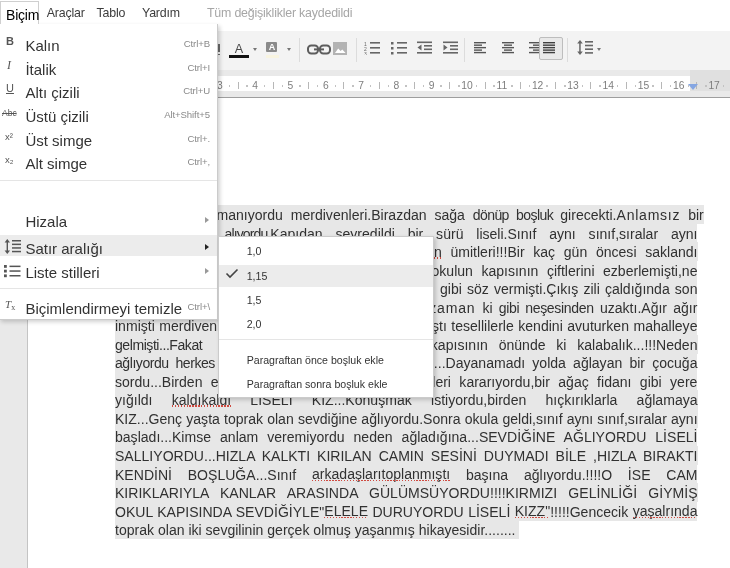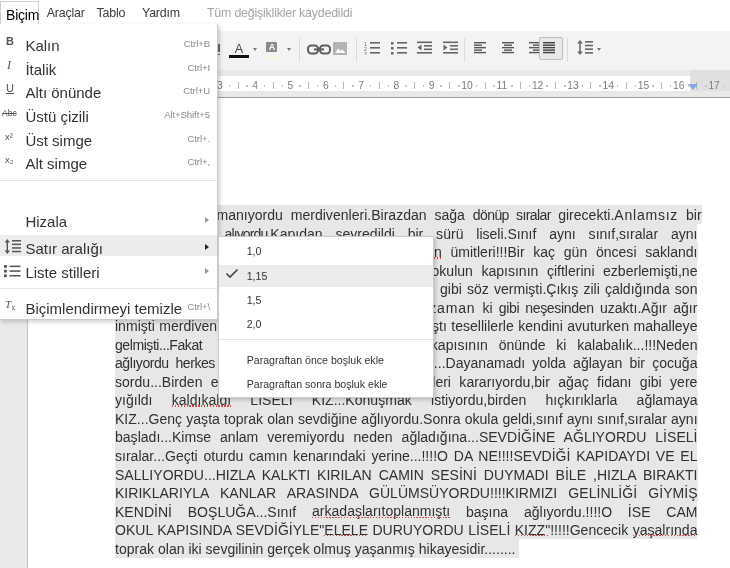--- a/index.html
+++ b/index.html
@@ -129,37 +129,36 @@
 <div class="rtickdot" style="left:652.2px"></div>
 <div class="rtickmid" style="left:661.0px"></div>
 <div class="rtickdot" style="left:669.9px"></div>
 <div class="rtickdot" style="left:687.5px"></div>
 <div class="rtickmid" style="left:696.4px"></div>
 <div class="rtickdot" style="left:705.2px"></div>
 <div class="rtickdot" style="left:722.8px"></div>
   <div id="bluemarker"></div>
 
   <div id="doc">
-<div class="ln" style="word-spacing:3.94px"><span class="sel">Hiç sevmiyo çkmanıyordu merdivenleri.Birazdan sağa <span style="letter-spacing:-0.6px">dönüp sıralar </span>girecekti.<span style="letter-spacing:0.75px">Anlamsız</span> bir</span></div>
+<div class="ln" style="word-spacing:3.94px"><span class="sel">Hiç sevmiyo çkmanıyordu merdivenleri.Birazdan sağa <span style="letter-spacing:-0.6px">dönüp boşluk </span>girecekti.<span style="letter-spacing:0.75px">Anlamsız</span> bir</span></div>
 <div class="ln" style="word-spacing:8.93px"><span class="sel">duygu iç kap <span style="letter-spacing:-0.9px">alıyordu.</span>Kapıdan seyredildi bir sürü liseli.Sınıf aynı sınıf,sıralar aynı</span></div>
 <div class="ln" style="word-spacing:4.77px"><span class="sel">sıralar.Sadece o yoktu,bitmşti hayl umutlr <span class="wv">onların</span> ümitleri!!!Bir kaç gün öncesi saklandı</span></div>
 <div class="ln" style="word-spacing:4.60px"><span class="sel">gizlice takip etmişti sevdiğini.O gün gördü onu,okulun kapısının çiftlerini ezberlemişti,ne</span></div>
 <div class="ln" style="word-spacing:1.21px"><span class="sel">olursa olsun bir daha gelmeyeckti buraya,söylediği gibi söz vermişti.Çıkış zili çaldığında son</span></div>
 <div class="ln" style="word-spacing:2.28px"><span class="sel">kez bakmıştı arkasına.Okul yolu bugünlerse her <span style="letter-spacing:0.8px">zaman </span>ki <span style="letter-spacing:-0.33px">gibi neşesinden</span> uzaktı.Ağır ağır</span></div>
 <div class="ln" style="word-spacing:0.59px"><span class="sel">inmişti merdivenlerden,içi içini yiyordu sank,ağlamıştı tesellilerle kendini avuturken mahalleye</span></div>
 <div class="ln" style="word-spacing:6.89px"><span class="sel"><span style="letter-spacing:-0.45px">gelmişti...Fakat</span> <span style="display:inline-block;width:10px"></span> garip vardı sevdiginin evini kapısının önünde ki kalabalık...!!!Neden</span></div>
 <div class="ln" style="word-spacing:3.24px"><span class="sel"><span style="letter-spacing:-0.45px">ağlıyordu herkes</span> neden!!!AĞLIYORDU LİSELİ KIZ...Dayanamadı yolda ağlayan bir çocuğa</span></div>
 <div class="ln" style="word-spacing:4.47px"><span class="sel">sordu...Birden etrafı bir karanlk sardı sanki gözleri kararıyordu,bir ağaç fidanı gibi yere</span></div>
 <div class="ln" style="word-spacing:15.37px"><span class="sel">yığıldı <span class="wv">kaldıkaldı</span> LİSELİ KIZ...Konuşmak istiyordu,birden hıçkırıklarla ağlamaya</span></div>
 <div class="ln" style="word-spacing:0.24px"><span class="sel">KIZ...Genç yaşta toprak olan sevdiğine ağlıyordu.Sonra okula geldi,sınıf aynı sınıf,sıralar aynı</span></div>
 <div class="ln" style="word-spacing:5.08px"><span class="sel">başladı...Kimse anlam veremiyordu neden ağladığına...SEVDİĞİNE AĞLIYORDU LİSELİ</span></div>
-<div class="ln" style="word-spacing:1.86px"><span class="sel">sıralar...Geçti oturdu camın kenarındaki yerine...!!!!O DA NE!!!!SEVDİĞİ KAPIDAYDI VE EL</span></div>
 <div class="ln" style="word-spacing:3.05px"><span class="sel">SALLIYORDU...HIZLA KALKTI KIRILAN CAMIN SESİNİ DUYMADI BİLE ,HIZLA BIRAKTI</span></div>
+<div class="ln" style="word-spacing:11.85px"><span class="sel">KENDİNİ BOŞLUĞA...Sınıf <span class="wv">arkadaşlarıtoplanmıştı</span> başına ağlıyordu.!!!!O İSE CAM</span></div>
 <div class="ln" style="word-spacing:7.38px"><span class="sel">KIRIKLARIYLA KANLAR ARASINDA GÜLÜMSÜYORDU!!!!KIRMIZI GELİNLİĞİ GİYMİŞ</span></div>
-<div class="ln" style="word-spacing:11.85px"><span class="sel">KENDİNİ BOŞLUĞA...Sınıf <span class="wv">arkadaşlarıtoplanmıştı</span> başına ağlıyordu.!!!!O İSE CAM</span></div>
 <div class="ln" style="word-spacing:0.52px"><span class="sel">OKUL KAPISINDA SEVDİĞİYLE"<span class="wv">ELELE</span> DURUYORDU LİSELİ <span class="wv">KIZZ"</span>!!!!!Gencecik <span class="wv">yaşalrında</span></span></div>
 <div class="ln lnlast" style="word-spacing:0.00px"><span class="sel">toprak olan iki sevgilinin gerçek olmuş yaşanmış hikayesidir........&nbsp;</span></div>
   </div>
 
   <div class="abs" style="left:218.4px;top:44px;width:1.3px;height:7.5px;background:#6b6b6b;z-index:2"></div>
 <div class="abs" style="left:218.4px;top:53.5px;width:1.3px;height:1.8px;background:#6b6b6b;z-index:2"></div>
 <div class="abs" style="left:229px;top:41.8px;width:20px;height:12px;font-size:12.6px;color:#4a4a4a;text-align:center">A</div>
 <div class="abs" style="left:229px;top:55.3px;width:20px;height:3.2px;background:#111"></div>
 <div class="caret" style="left:253px"></div>
 <div class="abs" style="left:266.3px;top:42.2px;width:11.2px;height:10px;background:#8a8a8a;border-radius:1px;color:#fff;font-size:9px;font-weight:bold;text-align:center;line-height:10px">A</div>
@@ -269,21 +268,21 @@
         <span class="txt">Kalın</span>
         <span class="sc">Ctrl+B</span>
       </div>
     <div class="mi" style="top:32.5px">
         <span class="ico" style="font-family:'Liberation Serif',serif;font-style:italic;font-size:12px;left:7px;top:1px">I</span>
         <span class="txt">İtalik</span>
         <span class="sc">Ctrl+I</span>
       </div>
     <div class="mi" style="top:56.2px">
         <span class="ico" style="font-size:11px;text-decoration:underline;left:6px;top:2px">U</span>
-        <span class="txt">Altı önünde</span>
+        <span class="txt">Altı çizili</span>
         <span class="sc">Ctrl+U</span>
       </div>
     <div class="mi" style="top:79.8px">
         <span class="ico" style="font-size:8.5px;text-decoration:line-through;left:2px;top:4px">Abc</span>
         <span class="txt">Üstü çizili</span>
         <span class="sc">Alt+Shift+5</span>
       </div>
     <div class="mi" style="top:103.5px">
         <span class="ico" style="font-size:9.5px;left:5px;top:3px">x²</span>
         <span class="txt">Üst simge</span>

